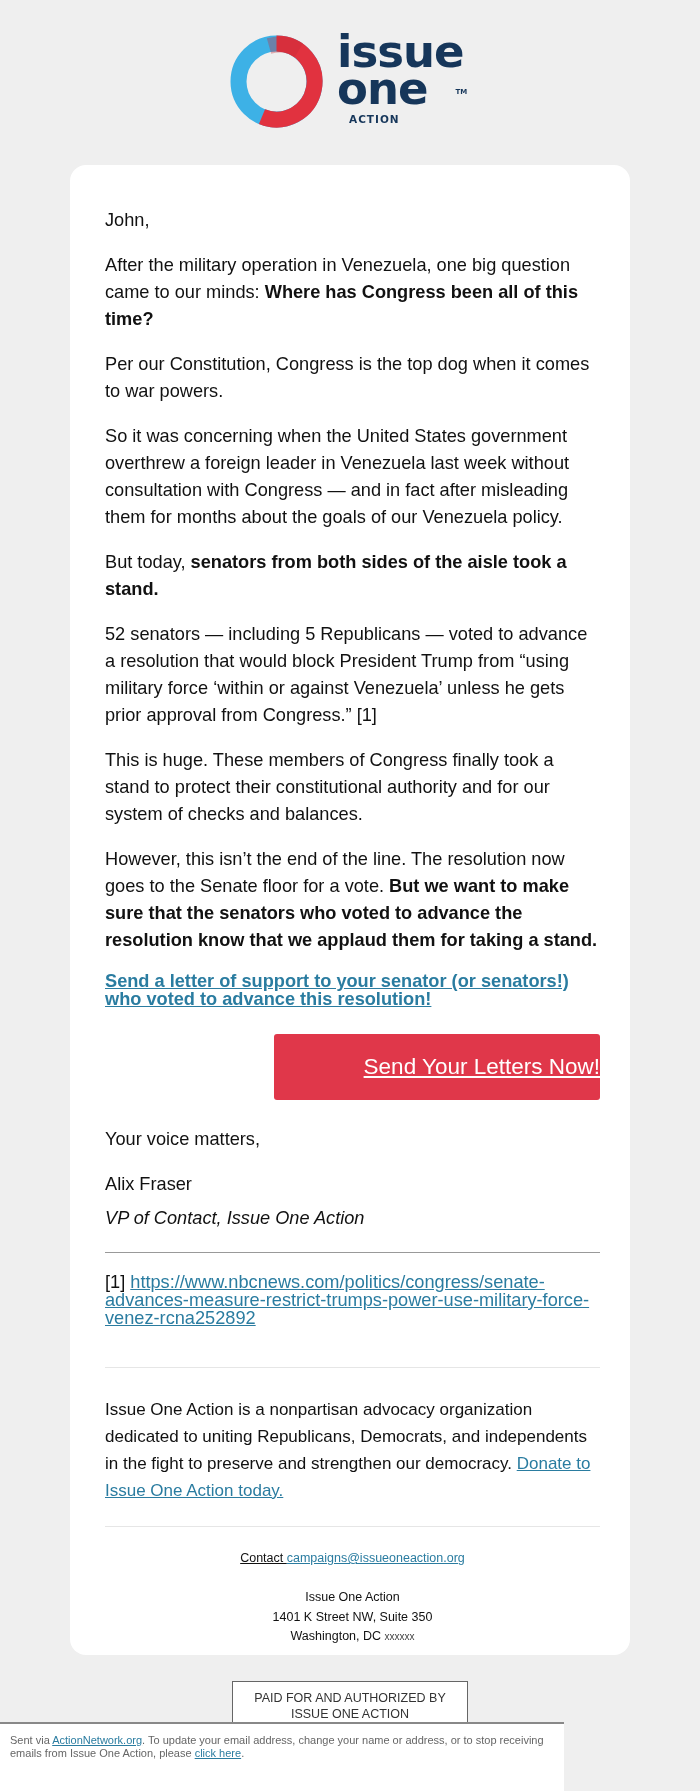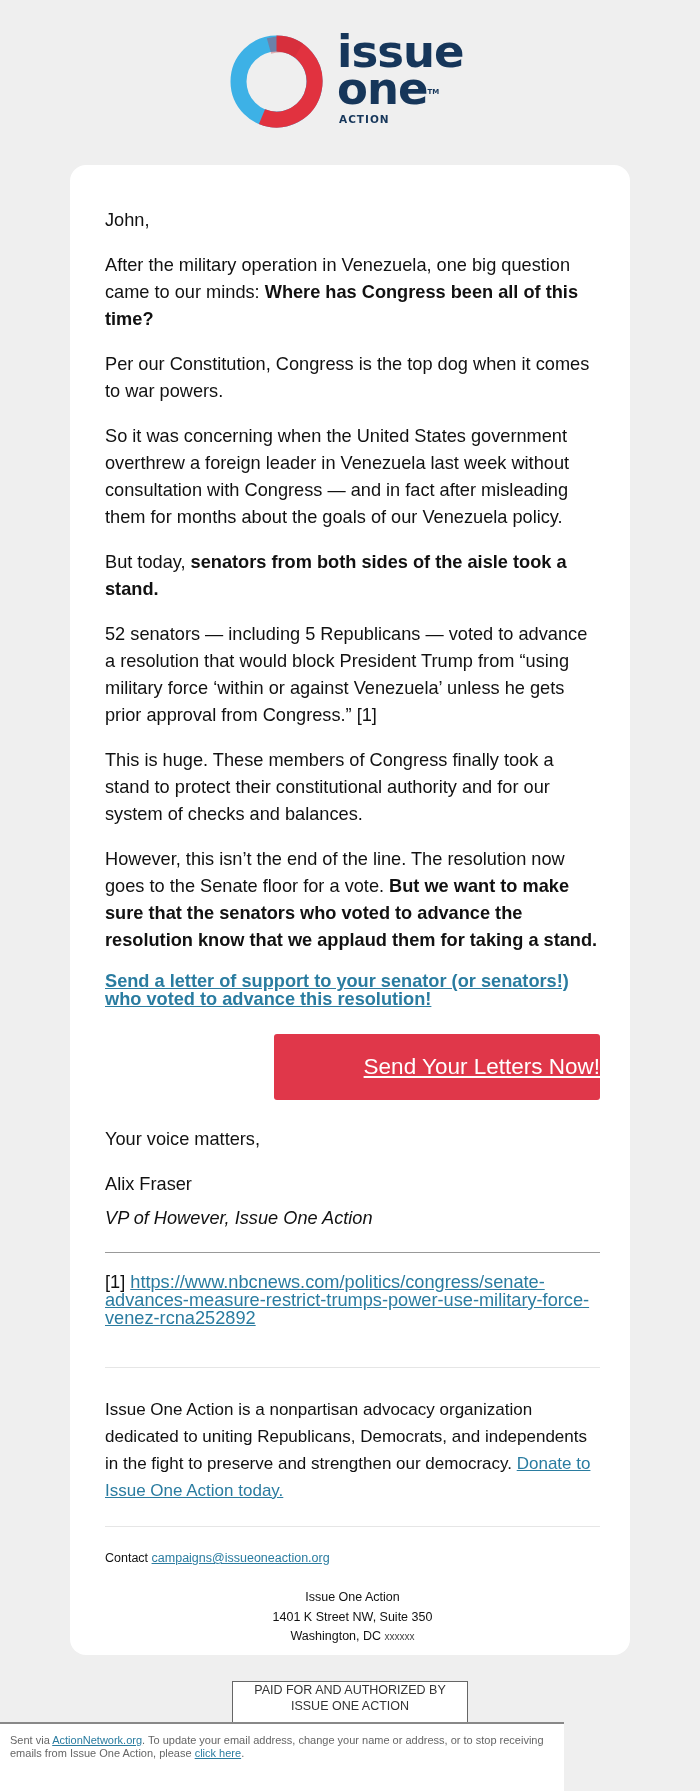--- a/index.html
+++ b/index.html
@@ -3,46 +3,46 @@
 <meta charset="utf-8">
 <style>
   * { box-sizing: border-box; margin: 0; padding: 0; }
   html, body { width: 700px; background: #efefef; }
   body { font-family: "Liberation Sans", sans-serif; color: #111; }
   .page { width: 700px; height: 1791px; position: relative; background: #efefef; }
 
   .logo { position: absolute; left: 229px; top: 33px; width: 240px; height: 97px; }
   .logo-text { position: absolute; left: 108px; top: 0; }
   .logo-word { font-family: "DejaVu Sans", sans-serif; font-weight: bold; color: #16365a; font-size: 45px; line-height: 37px; letter-spacing: -1px; display: block; }
-  .logo-action { font-family: "DejaVu Sans", sans-serif; font-weight: bold; color: #16365a; font-size: 10.5px; letter-spacing: 1px; display: block; margin-top: 6px; margin-left: 2px; }
-  .logo-tm { font-size: 7px; vertical-align: top; position: relative; top: 4px; letter-spacing: 0; }
+  .logo-action { font-family: "DejaVu Sans", sans-serif; font-weight: bold; color: #16365a; font-size: 10.5px; letter-spacing: 1px; display: block; margin-top: 6px; margin-left: 12px; }
+  .logo-tm { font-size: 7px; vertical-align: top; position: relative; top: 4px; letter-spacing: 0; padding-left: 28px; }
 
   .card { position: absolute; left: 70px; top: 165px; width: 560px; height: 1490px; background: #ffffff; border-radius: 16px; }
   .content { position: absolute; left: 35px; top: 42px; width: 495px; }
   .content p { font-size: 18.2px; line-height: 27px; margin-bottom: 18px; color: #111; }
   .content b { font-weight: bold; }
   .cta-link { display: block; font-size: 18.2px; font-weight: bold; line-height: 18px; color: #2a7ca0; text-decoration: underline; margin-top: 4px; }
   .btn-wrap { text-align: right; margin: 26px 0 0 0; }
   .btn { display: inline-block; width: 326px; height: 66px; background: #e0374a; border-radius: 3px; color: #ffffff; font-size: 22.5px; line-height: 66px; text-decoration: underline; }
   .sign { margin-top: 26px; }
   .sign .name { margin-bottom: 7px; }
   .sign .title { font-style: italic; }
   hr.rule { border: none; border-top: 1px solid #999; margin: 20px 0 20px 0; }
   .footnote { font-size: 18.2px; line-height: 18px; color: #111; }
   .footnote a { color: #2a7ca0; text-decoration: underline; }
   hr.light { border: none; border-top: 1px solid #e6e6e6; margin: 40px 0 28px 0; }
   .about { font-size: 17px; line-height: 27px; color: #111; }
   .about a { color: #2a7ca0; text-decoration: underline; }
   hr.light2 { border: none; border-top: 1px solid #e6e6e6; margin: 22px 0 22px 0; }
-  .contact { text-align: left; font-size: 12.5px; line-height: 19px; color: #111; }
+  .contact { text-align: center; font-size: 12.5px; line-height: 19px; color: #111; text-decoration: underline; }
   .contact a { color: #2a7ca0; text-decoration: underline; }
   .address { text-align: center; font-size: 12.5px; line-height: 19.5px; color: #111; margin-top: 20px; }
   .masked { font-size: 10px; color: #444; }
 
-  .paid { position: absolute; left: 232px; top: 1681px; width: 236px; height: 42px; background: #fff; border: 1px solid #666; text-align: center; font-size: 12.5px; line-height: 16px; color: #333; padding-top: 0; }
+  .paid { position: absolute; left: 232px; top: 1681px; width: 236px; height: 42px; background: #fff; border: 1px solid #666; text-align: center; font-size: 12.5px; line-height: 16px; color: #333; padding-top: 8px; }
   .bottom-bar { position: absolute; left: 0; top: 1722px; width: 564px; height: 69px; background: #fff; border-top: 2px solid #888; }
   .bottom-text { padding: 10px 10px 0 10px; font-size: 11px; line-height: 13px; color: #666; }
   .bottom-text a { color: #2a7ca0; text-decoration: underline; }
 </style>
 </head>
 <body>
 
 <div class="page">
 
   <div class="logo">
@@ -71,21 +71,21 @@
 
       <a class="cta-link">Send a letter of support to your senator (or senators!) who voted to advance this resolution!</a>
 
       <div class="btn-wrap">
         <a class="btn">Send Your Letters Now!</a>
       </div>
 
       <div class="sign">
         <p>Your voice matters,</p>
         <p class="name">Alix Fraser</p>
-        <p class="title" style="margin-bottom:0;">VP of However, Issue One Action</p>
+        <p class="title" style="margin-bottom:0;">VP of Contact, Issue One Action</p>
       </div>
 
       <hr class="rule">
 
       <div class="footnote">
         <span>[1] </span><a>https://www.nbcnews.com/politics/congress/senate-advances-measure-restrict-trumps-power-use-military-force-venez-rcna252892</a>
       </div>
 
       <hr class="light">
 

